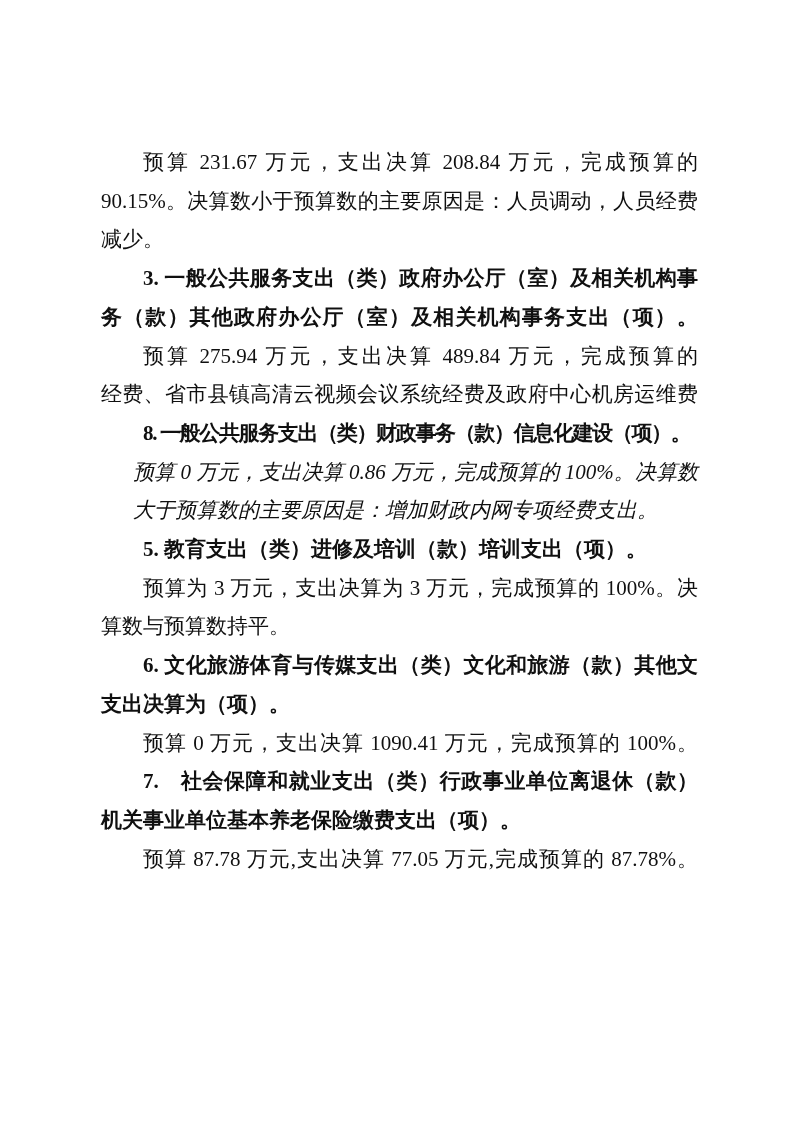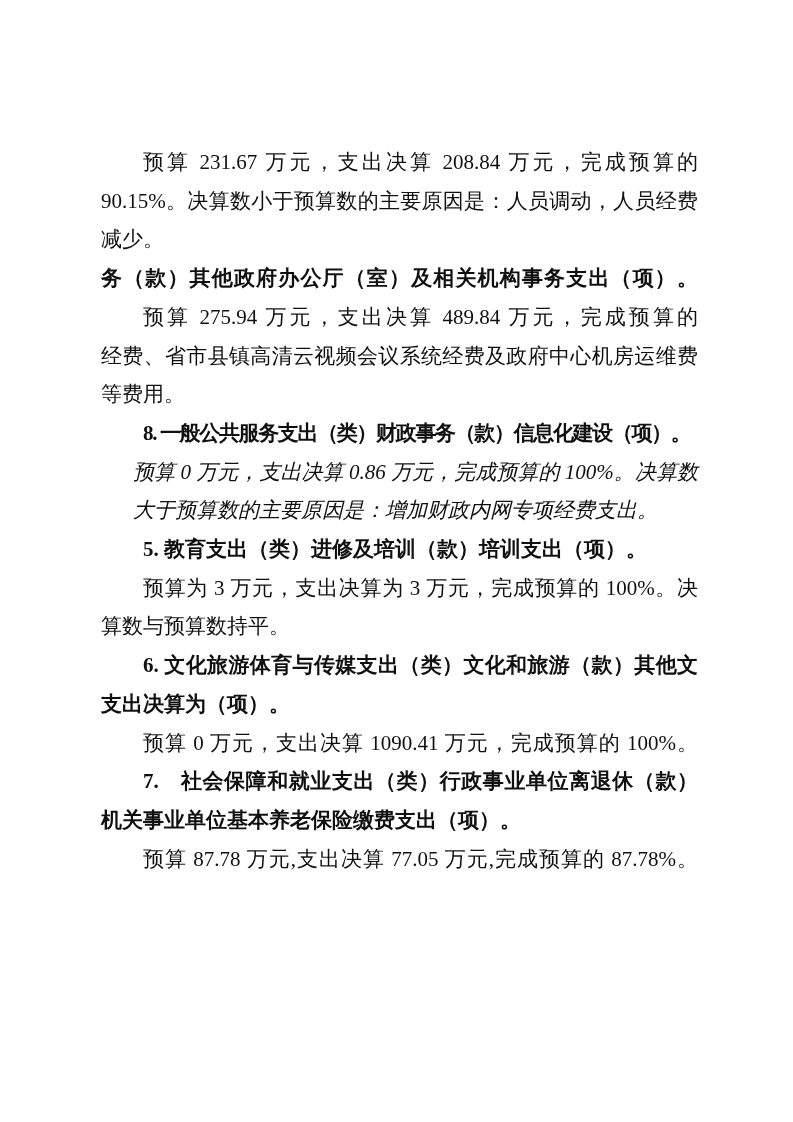--- a/index.html
+++ b/index.html
@@ -46,26 +46,26 @@
 <body>
 
 <div class="page">
   <div class="content">
       <div class="block paragraph">
         <div class="line i2 fill">预算 231.67 万元，支出决算 208.84 万元，完成预算的</div>
         <div class="line fill">90.15%。决算数小于预算数的主要原因是：人员调动，人员经费</div>
         <div class="line">减少。</div>
       </div>
       <div class="block heading">
+        <div class="line i2 fill">3. 一般公共服务支出（类）政府办公厅（室）及相关机构事</div>
         <div class="line fill">务（款）其他政府办公厅（室）及相关机构事务支出（项）。</div>
       </div>
       <div class="block paragraph">
         <div class="line i2 fill">预算 275.94 万元，支出决算 489.84 万元，完成预算的</div>
         <div class="line fill">经费、省市县镇高清云视频会议系统经费及政府中心机房运维费</div>
-        <div class="line">等费用。</div>
       </div>
       <div class="block heading">
         <div class="line i2 tight">8. 一般公共服务支出（类）财政事务（款）信息化建设（项）。</div>
       </div>
       <div class="block paragraph hang">
         <div class="line fill">预算 0 万元，支出决算 0.86 万元，完成预算的 100%。决算数</div>
         <div class="line">大于预算数的主要原因是：增加财政内网专项经费支出。</div>
       </div>
       <div class="block heading">
         <div class="line i2">5. 教育支出（类）进修及培训（款）培训支出（项）。</div>

